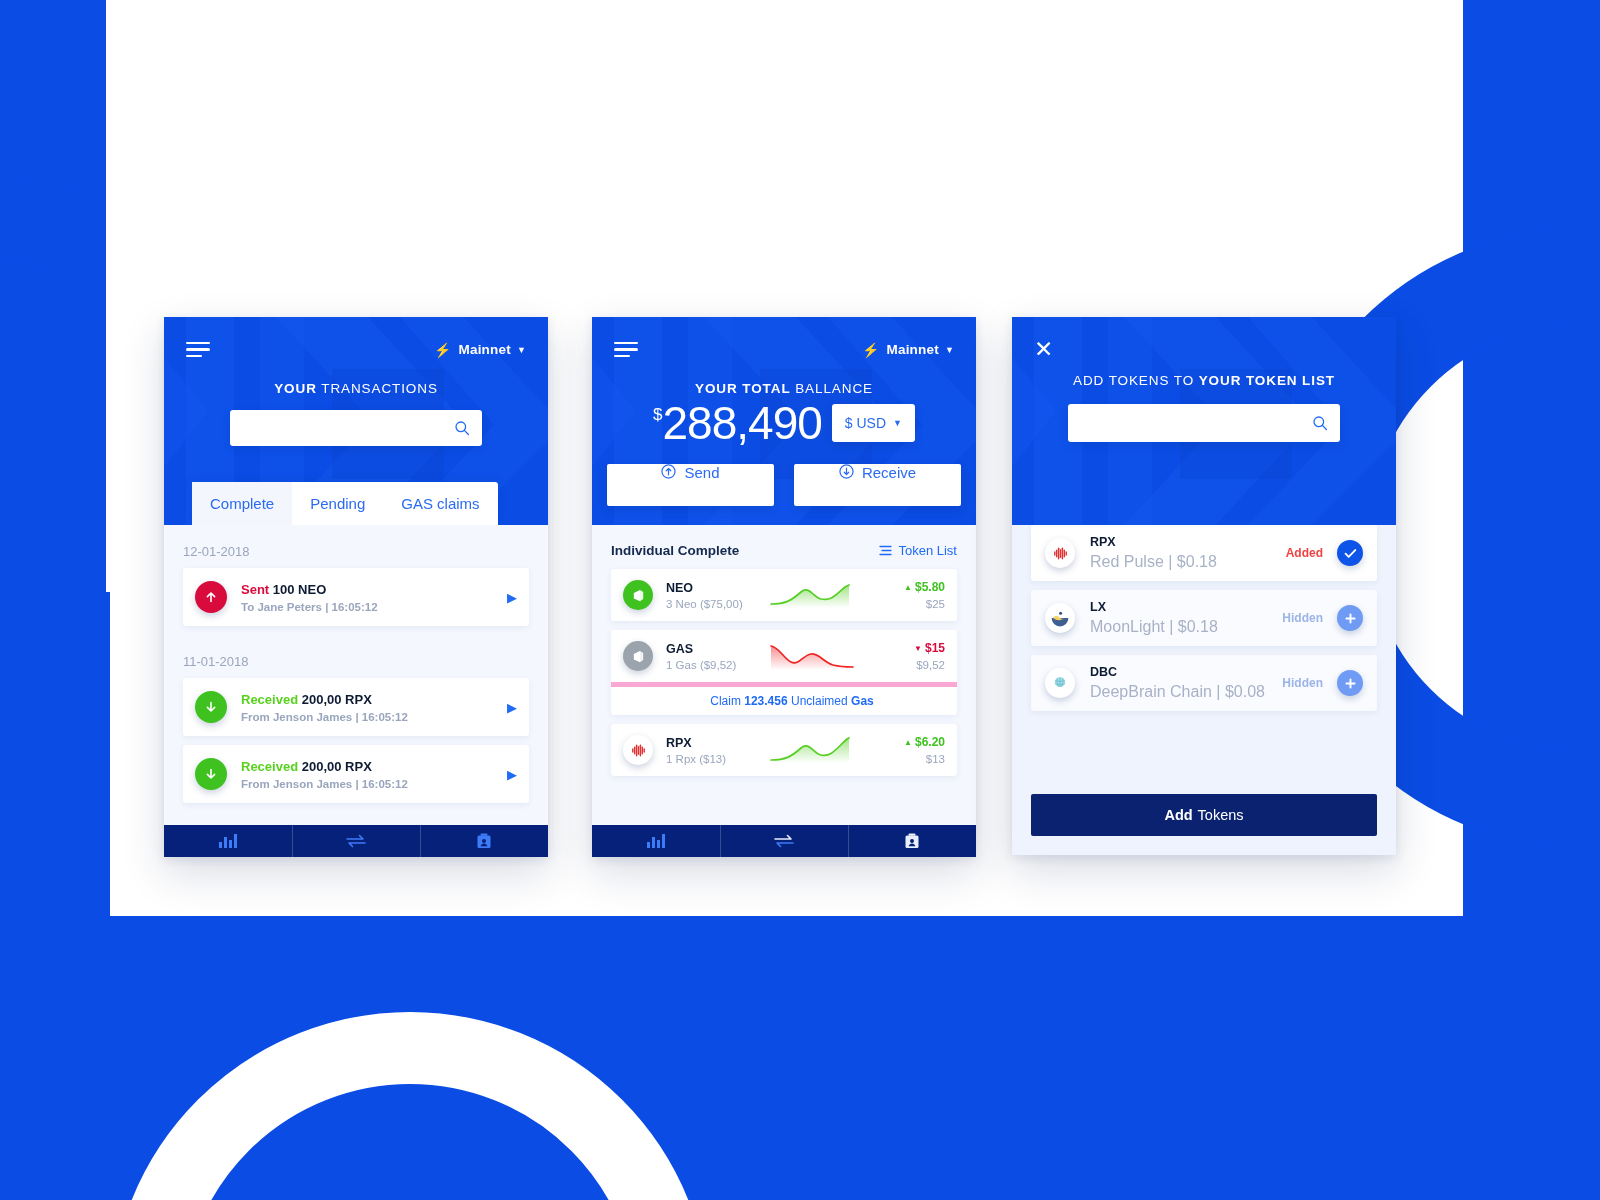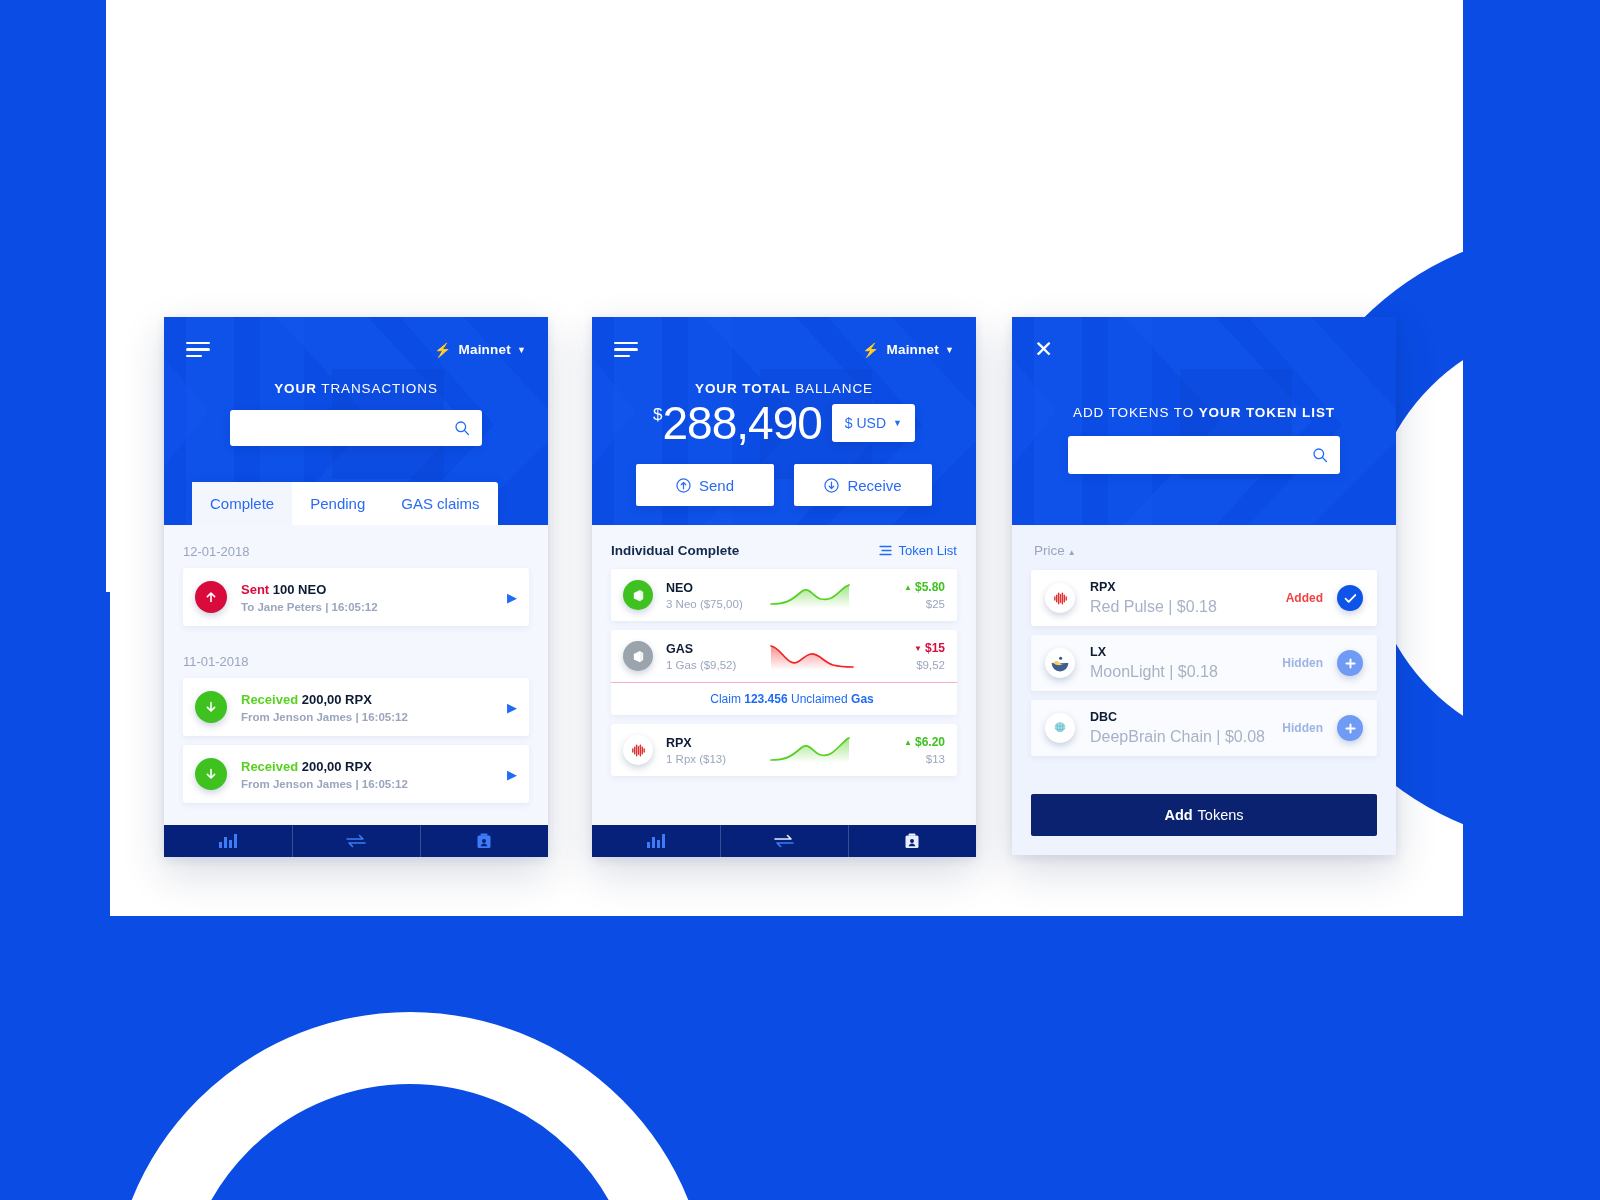--- a/index.html
+++ b/index.html
@@ -103,22 +103,22 @@
   .bal-amount sup{ font-size:17px; font-weight:400; margin-top:6px; margin-right:1px; }
   .cur-pill{
     background:#fff; border-radius:3px; height:38px; display:flex; align-items:center;
     gap:7px; padding:0 13px; color:#2a6bf2; font-size:14px; font-weight:400; cursor:pointer;
     box-shadow:0 3px 8px rgba(10,40,110,.16);
   }
   .cur-pill .caret{ font-size:9px; }
 
   .sr-btns{ display:flex; gap:20px; justify-content:center; margin-top:18px; }
   .sr-btn{
-    width:138px; height:42px; background:#fff; color:#2a6bf2; font-size:15px;
-    display:flex; align-items:center; justify-content:center; gap:8px; cursor:pointer;
+    width:167px; height:42px; background:#fff; color:#2a6bf2; font-size:15px;
+    display:flex; justify-content:center; gap:8px; cursor:pointer;
     box-shadow:0 4px 10px rgba(10,40,110,.16); border-radius:2px;
   }
 
   
   .tabs{
     position:absolute; left:28px; bottom:-1px; display:flex; z-index:3;
     background:#fff; border-radius:3px 3px 0 0; box-shadow:0 -2px 8px rgba(10,40,110,.10);
   }
   .tab{
     padding:13px 18px 14px 18px; font-size:15px; color:#2a6bf2; cursor:pointer;
@@ -176,21 +176,21 @@
   .tokname{ font-size:12.5px; font-weight:700; color:#0d1b33; }
   .toksub{ font-size:11.5px; color:#9aa6bd; margin-top:3px; }
   .spark{ flex:1; display:flex; align-items:center; justify-content:center; }
   .tokvals{ text-align:right; width:66px; }
   .tokdelta{ font-size:12px; font-weight:700; display:flex; align-items:center; justify-content:flex-end; gap:3px; }
   .tokdelta.up{ color:#3fc220; }
   .tokdelta.down{ color:#d90b3c; }
   .tokdelta .tri{ font-size:8px; }
   .tokfiat{ font-size:11.5px; color:#9aa6bd; margin-top:4px; }
   .claimbar{
-    border-top:1px solid #f9a8d4; height:33px; display:flex; align-items:center;
+    border-top:5px solid #f9a8d4; height:33px; display:flex; align-items:center;
     justify-content:center; font-size:12px; color:#1f6bf5; cursor:pointer;padding-left:16px;
   }
   .claimbar b{ font-weight:700; }
 
   
   .pricesort{ padding:18px 22px 12px 22px; font-size:13.5px; color:#9aa6bd; cursor:pointer; }
   .pricesort .tri{ font-size:8px; margin-left:3px; }
 
   .addrow{
     margin:0 19px 9px 19px; border-radius:3px; height:56px; display:flex; align-items:center;
@@ -599,39 +599,36 @@
       <polygon points="112,0 204,0 300,104 204,208 112,208 208,104" fill="#1358ef" opacity=".5"></polygon>
       <polygon points="236,0 300,0 384,92 384,124 300,208 236,208 330,108" fill="#1358ef" opacity=".45"></polygon>
       <rect x="168" y="52" width="112" height="110" fill="#0b45d2" opacity=".42"></rect>
       <polygon points="0,40 44,94 0,150" fill="#1358ef" opacity=".4"></polygon>
     </svg>
     <div class="head-inner">
       <div class="topbar">
         <div class="close-x">✕</div>
         <span></span>
       </div>
-      <div class="head-title" style="margin-top:44px;text-align:center;">
+      <div class="head-title" style="margin-top:12px;text-align:center;">
         <span>ADD TOKENS TO </span><b>YOUR TOKEN LIST</b>
       </div>
       <div class="searchwrap">
         <div class="searchbox" style="height:38px;">
           <input placeholder="" style="">
           <svg class="mag" viewBox="0 0 20 20">
             <circle cx="8.5" cy="8.5" r="6" fill="none" stroke="#1f6bf5" stroke-width="1.6"></circle>
             <line x1="13" y1="13" x2="18" y2="18.2" stroke="#1f6bf5" stroke-width="1.6" stroke-linecap="round"></line>
           </svg>
         </div>
       </div>
     </div>
   </div>
 
   <div class="body">
-    <div class="pricesort">
-      <span>Price</span><span class="tri">▲</span>
-    </div>
 
     <div class="addrow on">
       <div class="tokicon white" style="margin-right:15px;">
         <svg width="19" height="19" viewBox="0 0 20 20">
           <g stroke="#e03030" stroke-width="1.5" stroke-linecap="round">
             <line x1="4" y1="8.5" x2="4" y2="11.5"></line>
             <line x1="6" y1="6.5" x2="6" y2="13.5"></line>
             <line x1="8" y1="4.5" x2="8" y2="15.5"></line>
             <line x1="10" y1="6" x2="10" y2="14"></line>
             <line x1="12" y1="4.5" x2="12" y2="15.5"></line>

